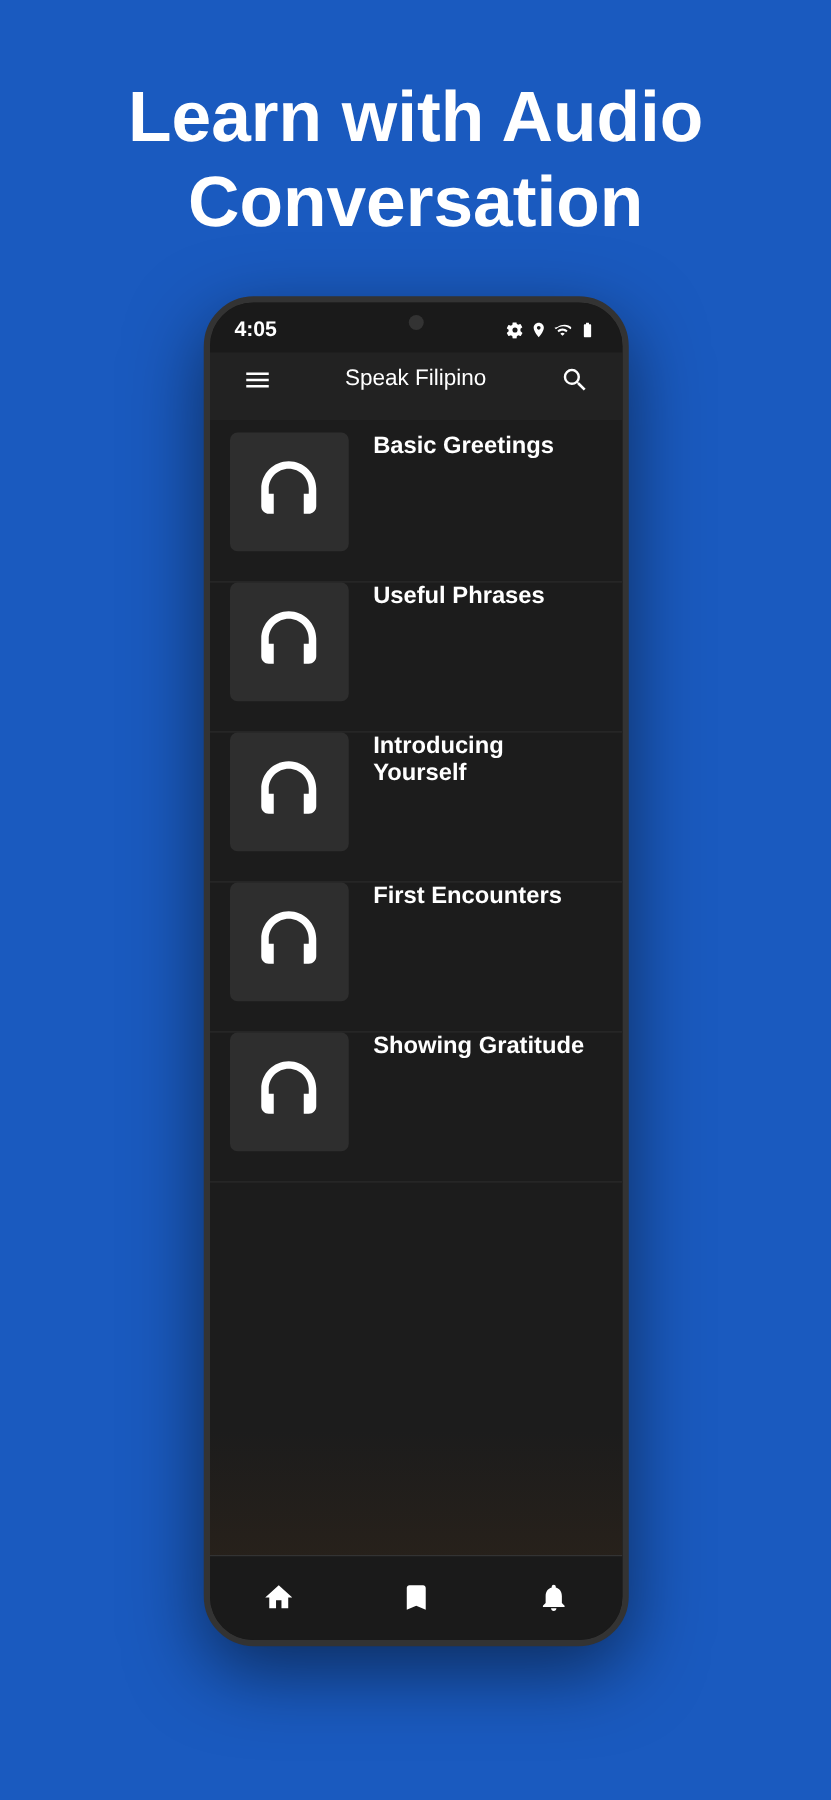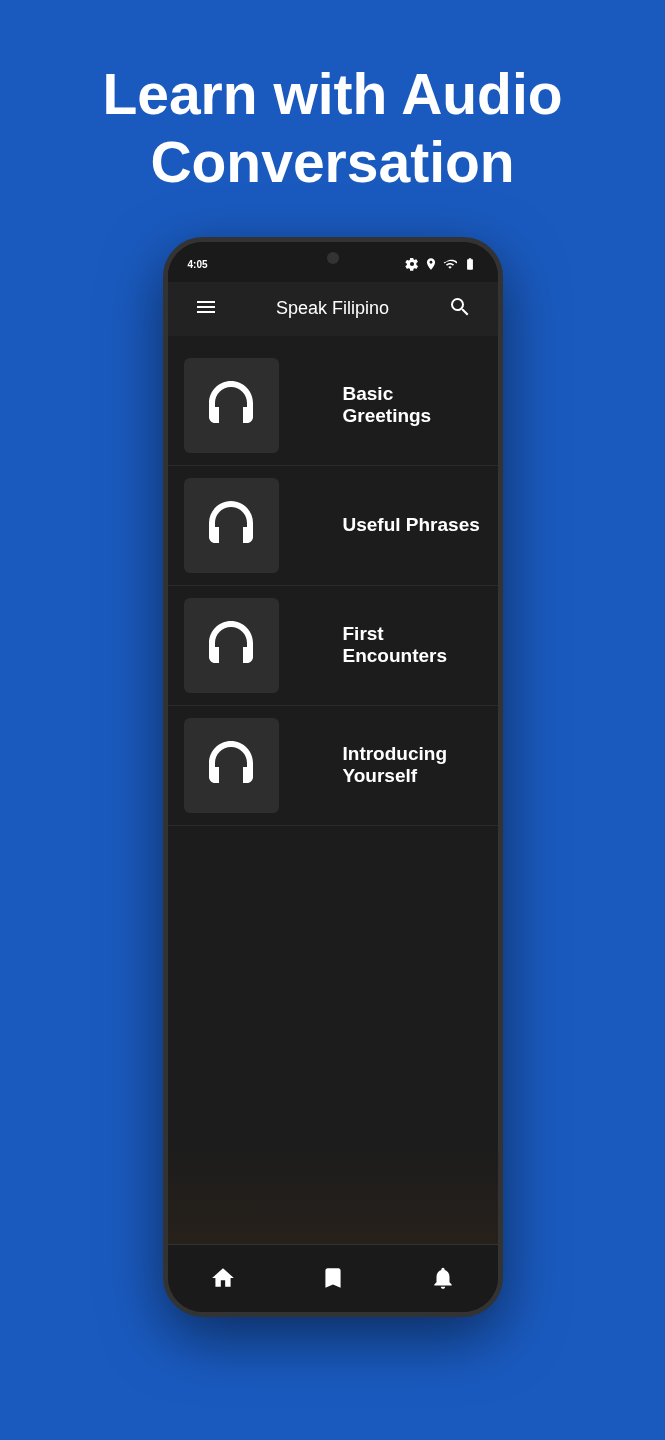--- a/index.html
+++ b/index.html
@@ -40,38 +40,37 @@
     .status-bar {
       background: #1a1a1a;
       display: flex;
       justify-content: space-between;
       align-items: center;
       padding: 10px 20px 5px;
       height: 40px;
     }
     .status-time {
       color: #fff;
-      font-size: 10px;
+      font-size: 17px;
       font-weight: bold;
     }
     .status-icons {
       display: flex;
       gap: 5px;
       align-items: center;
     }
     .status-icons svg {
       fill: #fff;
     }
 
     
     .top-bar {
       background: #222;
       display: flex;
       justify-content: space-between;
-      align-items: center;
       padding: 10px 26px;
       height: 54px;
     }
     .top-bar-title {
       color: #fff;
       font-size: 18px;
       font-weight: 500;
     }
 
     
@@ -90,26 +89,25 @@
     
     .content-area {
       flex: 1;
       background: #1c1c1c;
       overflow: hidden;
       padding: 10px 0;
     }
 
     .lesson-item {
       display: flex;
-      align-items: center;
+      align-items: flex-start;
       padding: 0 16px;
       height: 120px;
       border-bottom: 1px solid #2a2a2a;
       cursor: pointer;
-      gap: 44px;
     }
 
     .lesson-icon-box {
       width: 95px;
       height: 95px;
       background: #2e2e2e;
       border-radius: 6px;
       display: flex;
       align-items: center;
       justify-content: center;
@@ -222,29 +220,37 @@
       </svg>
     </div>
         <span class="lesson-title">Useful Phrases</span>
       </div>
       <div class="lesson-item">
         <div class="lesson-icon-box">
       <svg class="headphone-icon" viewBox="0 0 60 60" fill="white">
         <path d="M30 6C17.85 6 8 15.85 8 28v14c0 3.31 2.69 6 6 6h4V32h-4v-4C14 19.16 21.16 12 30 12s16 7.16 16 16v4h-4v16h4c3.31 0 6-2.69 6-6V28C52 15.85 42.15 6 30 6z"></path>
       </svg>
     </div>
+        <span class="lesson-title">Introducing Yourself</span>
+      </div>
+      <div class="lesson-item">
+        <div class="lesson-icon-box">
+      <svg class="headphone-icon" viewBox="0 0 60 60" fill="white">
+        <path d="M30 6C17.85 6 8 15.85 8 28v14c0 3.31 2.69 6 6 6h4V32h-4v-4C14 19.16 21.16 12 30 12s16 7.16 16 16v4h-4v16h4c3.31 0 6-2.69 6-6V28C52 15.85 42.15 6 30 6z"></path>
+      </svg>
+    </div>
         <span class="lesson-title">First Encounters</span>
       </div>
       <div class="lesson-item">
         <div class="lesson-icon-box">
       <svg class="headphone-icon" viewBox="0 0 60 60" fill="white">
         <path d="M30 6C17.85 6 8 15.85 8 28v14c0 3.31 2.69 6 6 6h4V32h-4v-4C14 19.16 21.16 12 30 12s16 7.16 16 16v4h-4v16h4c3.31 0 6-2.69 6-6V28C52 15.85 42.15 6 30 6z"></path>
       </svg>
     </div>
-        <span class="lesson-title">Introducing Yourself</span>
+        <span class="lesson-title">Showing Gratitude</span>
       </div>
     </div>
 
   <div class="bottom-nav">
     <div class="nav-item">
       <svg viewBox="0 0 24 24">
         <path d="M10 20v-6h4v6h5v-8h3L12 3 2 12h3v8z"></path>
       </svg>
     </div>
     <div class="nav-item">

